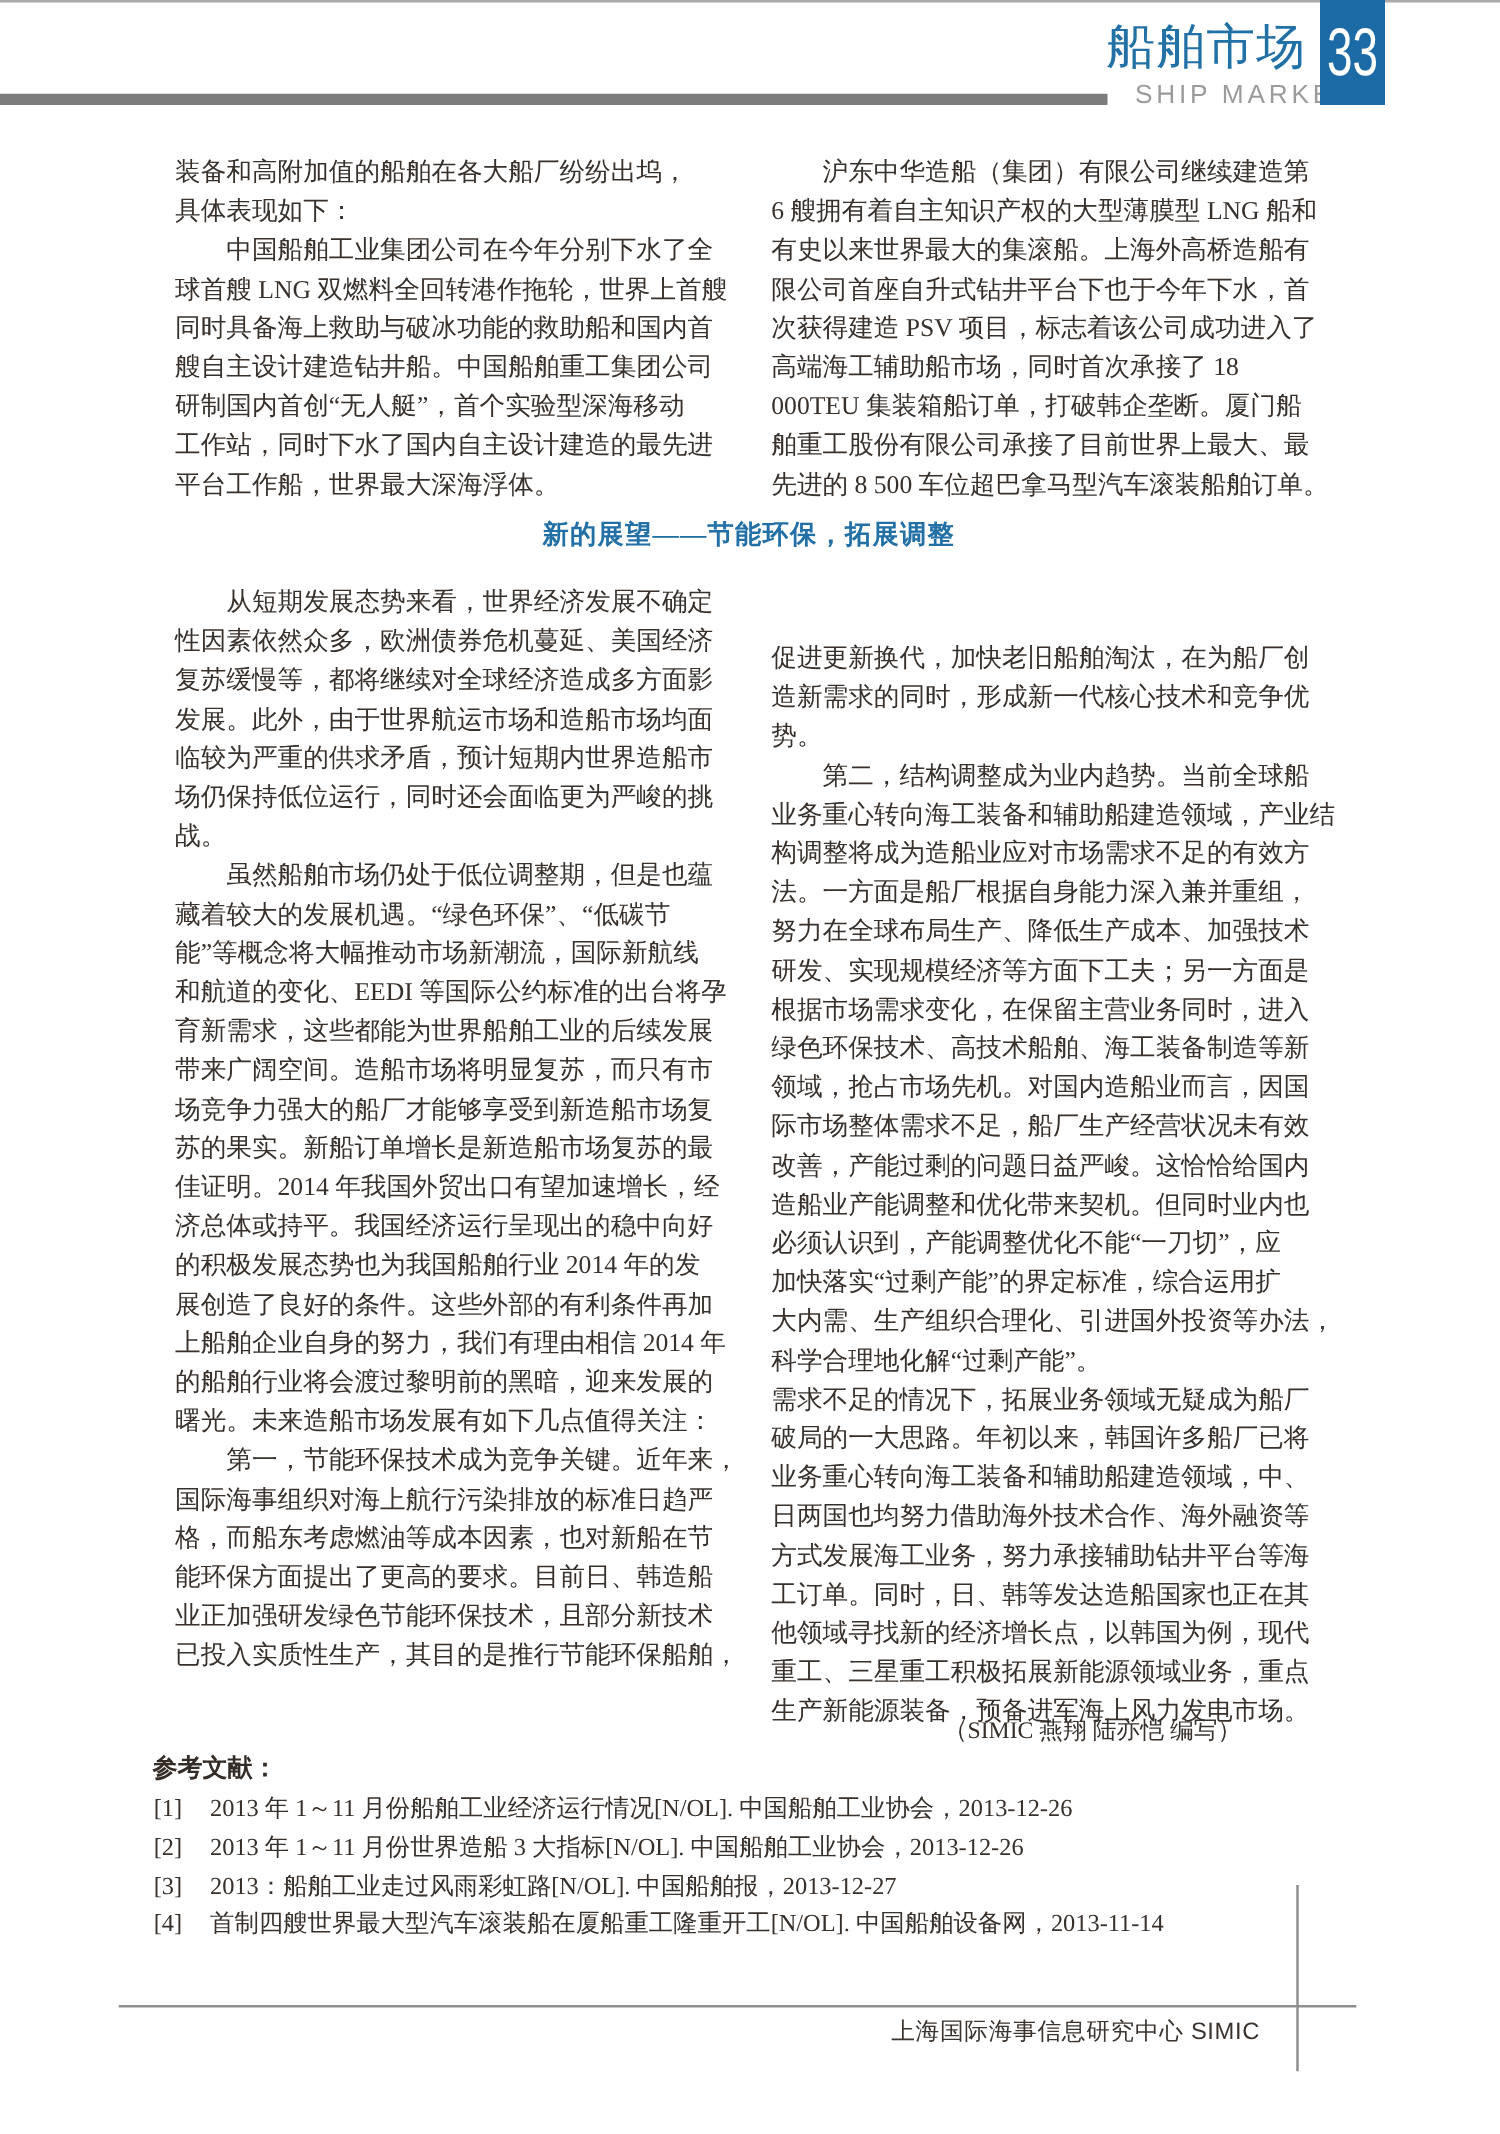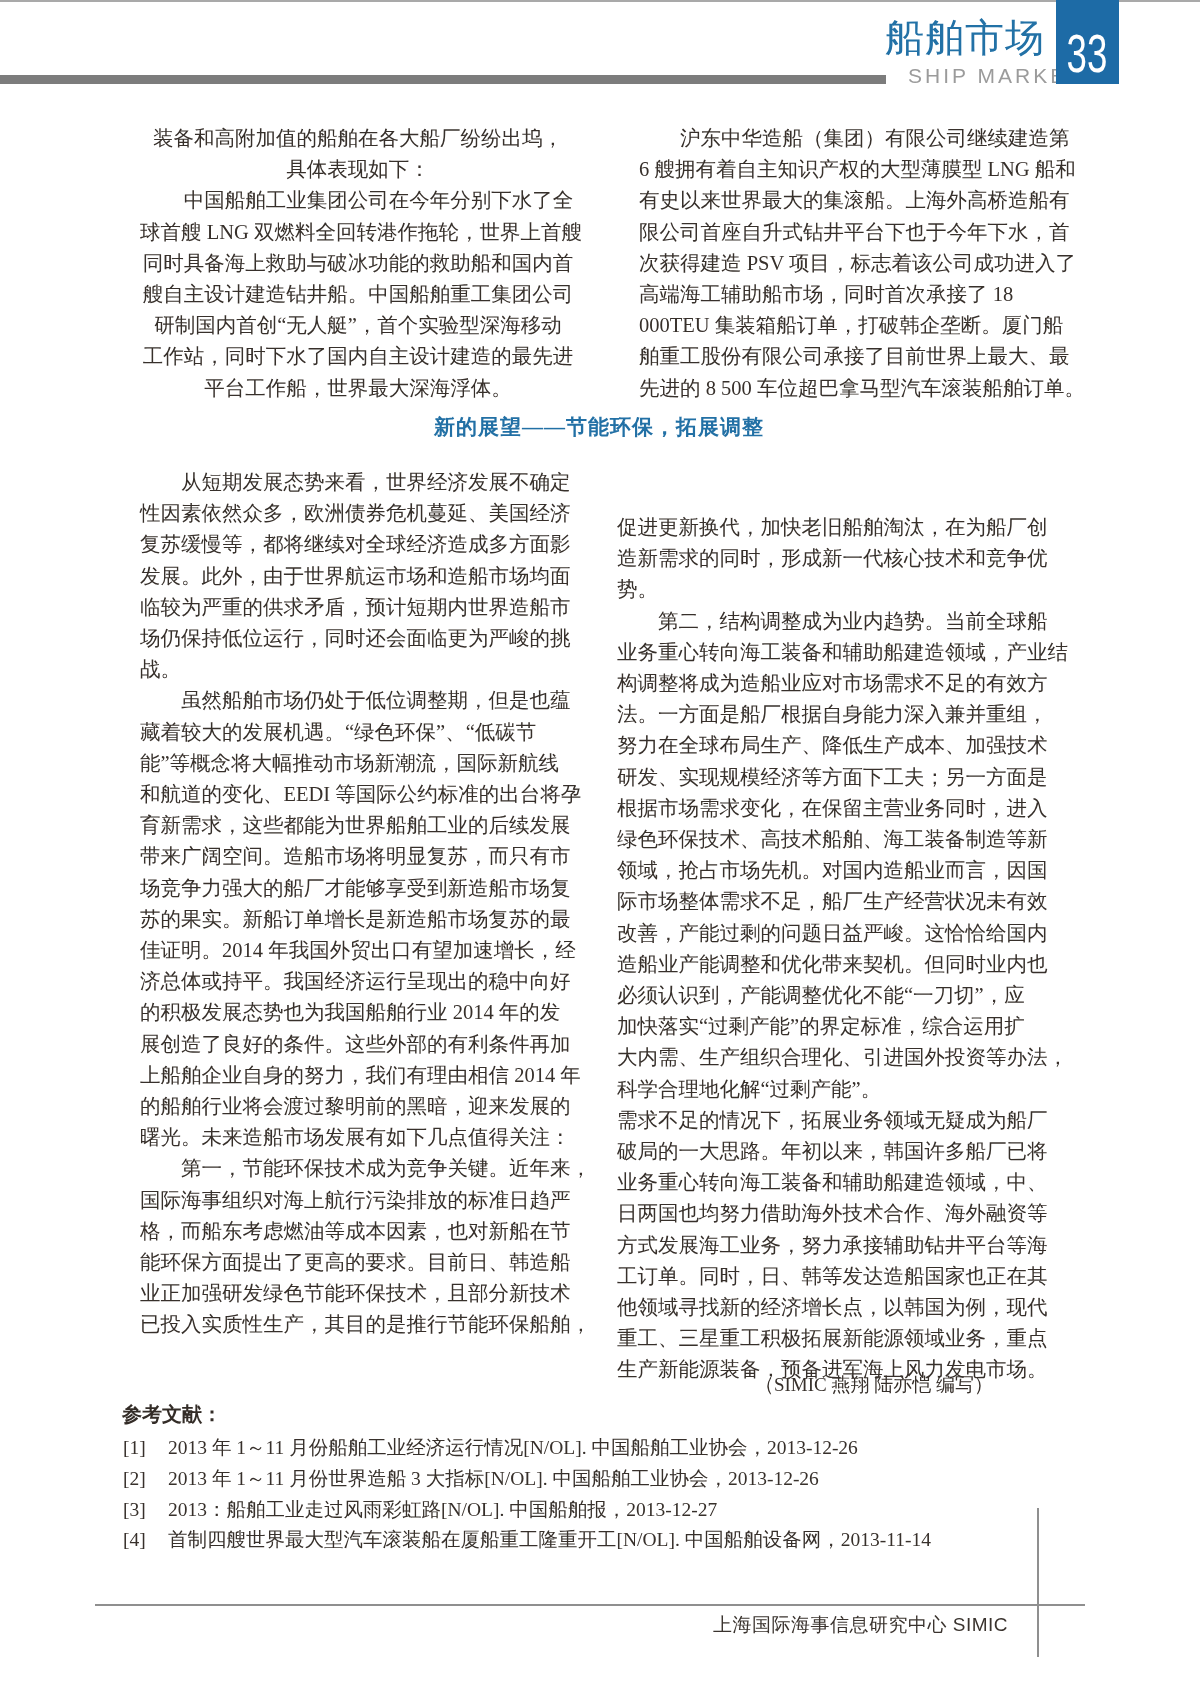--- a/index.html
+++ b/index.html
@@ -15,29 +15,29 @@
     position:absolute; top:16px; left:845px; width:200px; text-align:right;
     font-family:"Liberation Sans","DejaVu Sans",sans-serif; font-size:39px; line-height:44px;
     color:#2271a6; letter-spacing:1px; white-space:nowrap;
   }
   .header-en {
     position:absolute; top:64px; left:908px; width:200px;
     font-family:"Liberation Sans","DejaVu Sans",sans-serif; font-size:21px;
     color:#9b9b9b; letter-spacing:3px; white-space:nowrap;
   }
   .page-badge {
-    position:absolute; top:0; left:1056px; width:63px; height:84px; background:#1d6ba6;
-    display:flex; align-items:flex-end; justify-content:center;
+    position:absolute; top:0; left:1056px; width:52px; height:84px; background:#1d6ba6;
+    display:flex; align-items:center; justify-content:center;
     font-family:"Liberation Sans","DejaVu Sans",sans-serif; font-size:54px; color:#ffffff;
   }
   .page-badge span { display:inline-block; transform:scaleX(0.68); }
   
   .col { position:absolute; }
-  .col-intro-left  { top:123px; left:140px; width:436px;text-align:center; }
-  .col-intro-right { top:123px; left:617px; width:442px;margin-left:22px; }
+  .col-intro-left  { top:123px; left:140px; width:436px; }
+  .col-intro-right { top:123px; left:617px; width:442px; }
   .col-main-left   { top:467px; left:140px; width:436px; }
   .col-main-right  { top:493px; left:617px; width:442px;margin-top:19px; }
   .tline { font-size:20.5px; line-height:31.2px; white-space:nowrap; }
   .section-heading {
     position:absolute; top:413px; left:140px; width:918px; text-align:center;
     color:#2270a5; font-size:21px; font-weight:bold; letter-spacing:1px;
   }
   .credit {
     position:absolute; top:1372px; left:617px; width:442px; box-sizing:border-box;
     padding-right:66px; text-align:right; font-size:19px; line-height:26px;

